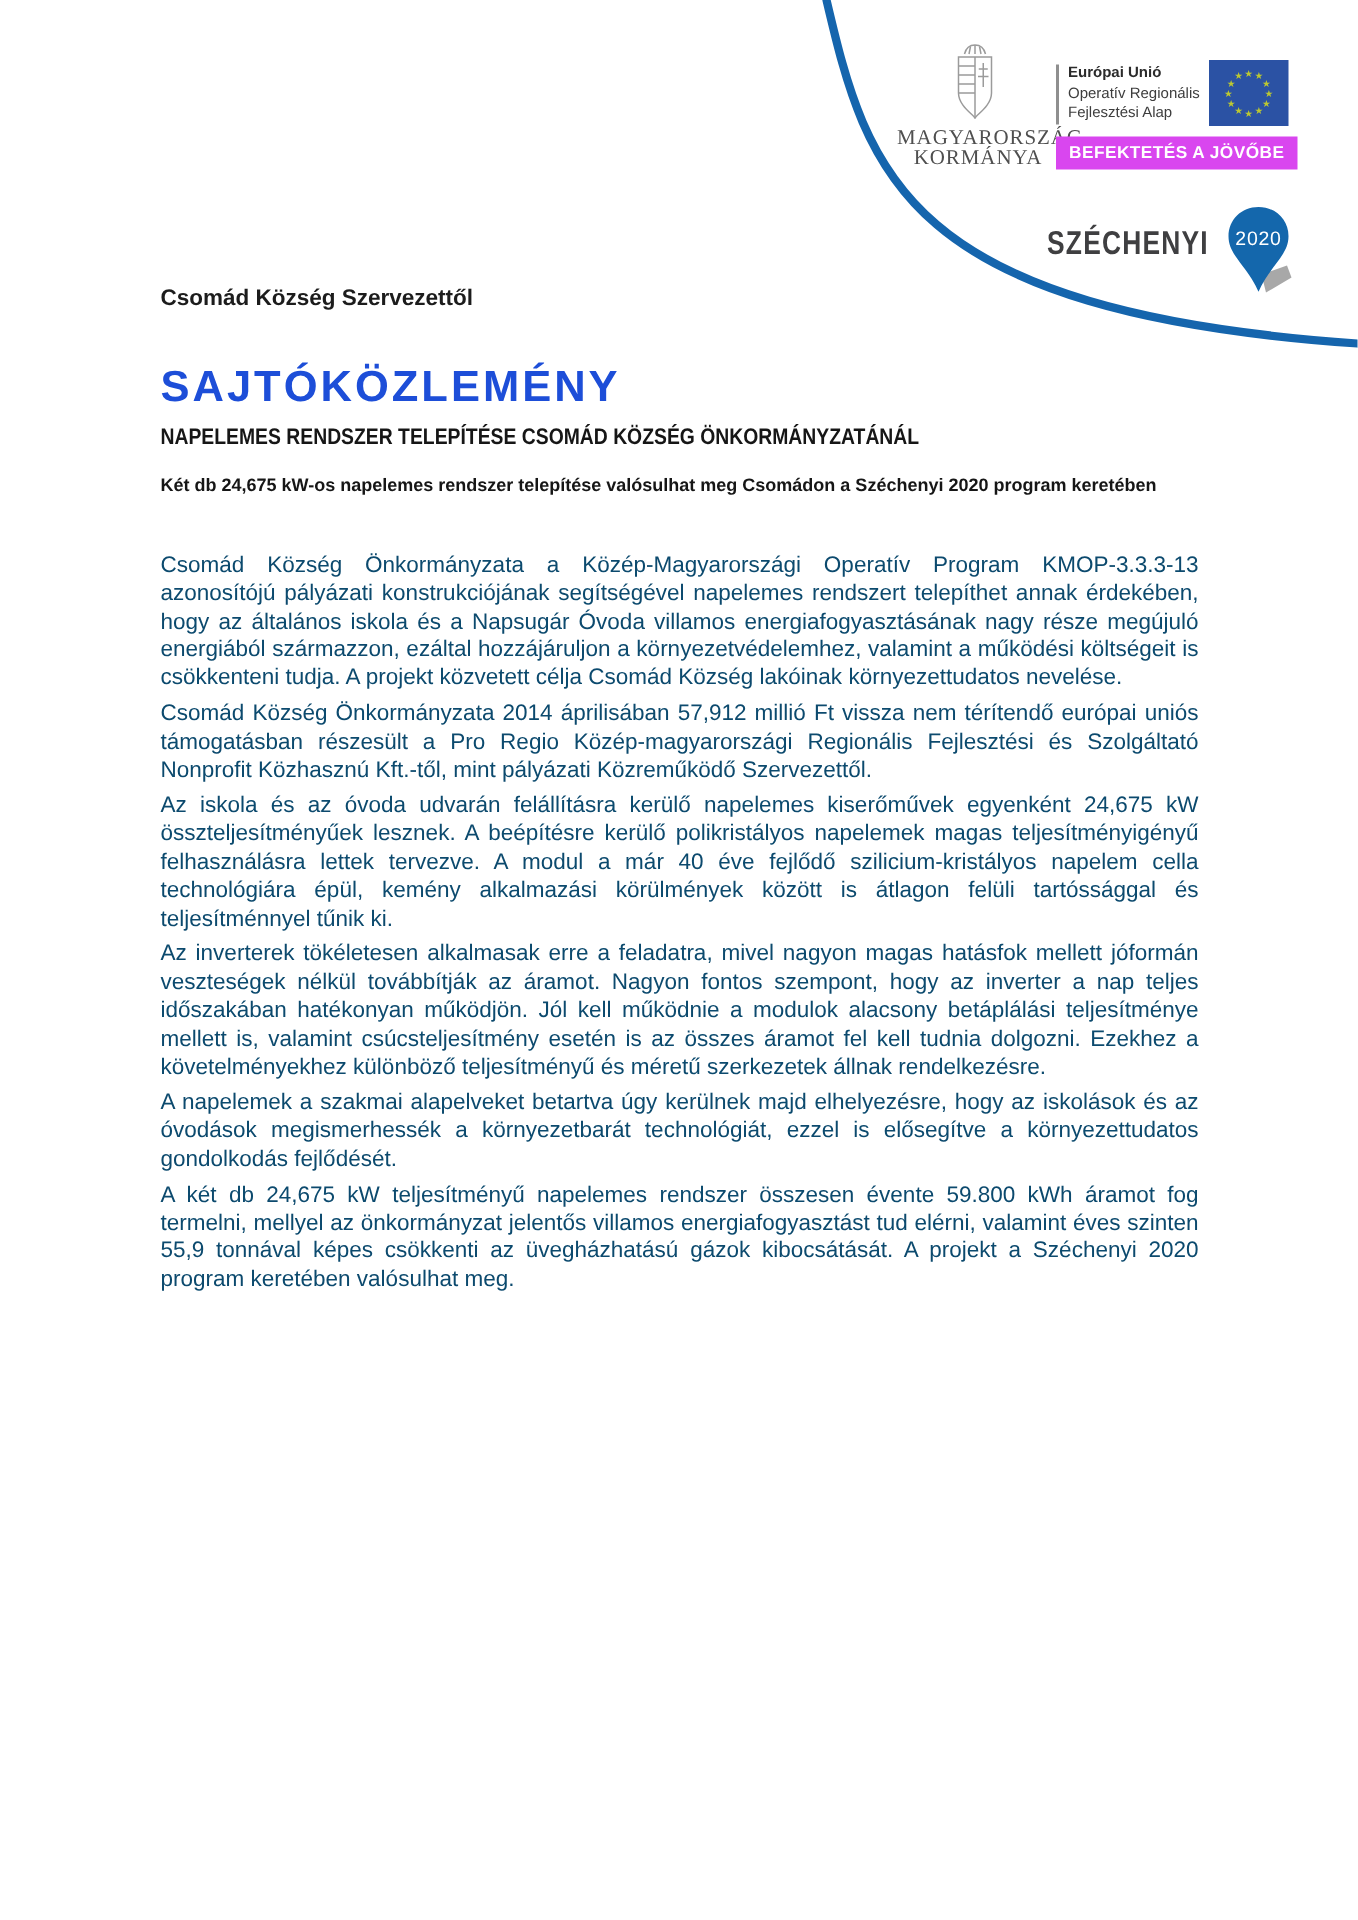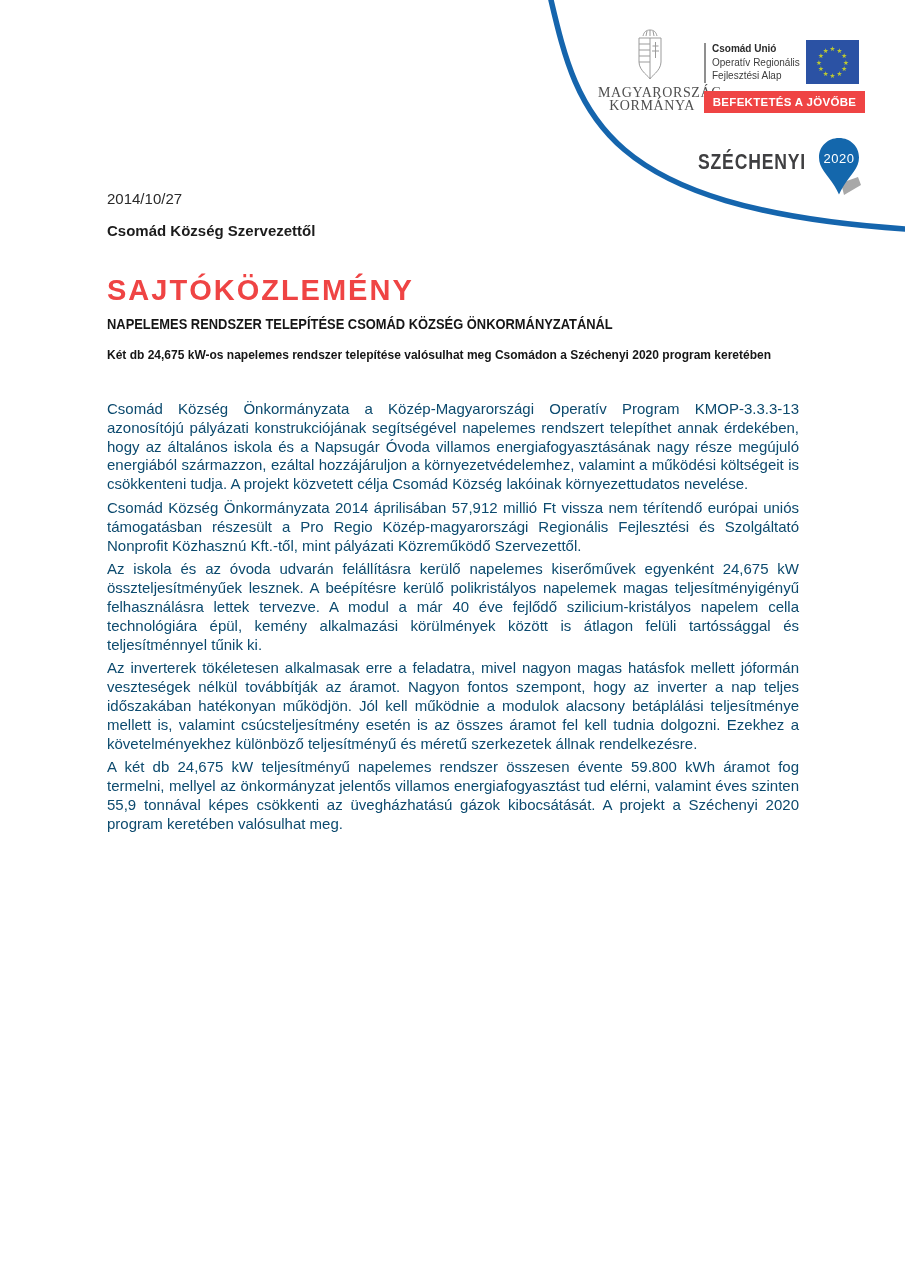--- a/index.html
+++ b/index.html
@@ -10,32 +10,32 @@
   
   #arc-svg{left:0;top:0;pointer-events:none;}
   .gov-emblem{left:627px;top:28px;}
   .gov-label{left:598px;top:86px;width:108px;text-align:center;
              font-family:"Liberation Serif","DejaVu Serif",serif;color:#4f4f4f;
              font-size:14px;line-height:13px;letter-spacing:0.6px;}
   .eu-divider{left:704px;top:43px;width:2px;height:40px;background:#8f8f8f;}
   .eu-text{left:712px;top:42px;font-size:10px;line-height:13.5px;color:#3d3d3d;}
   .eu-text .t1{font-weight:bold;color:#2b2b2b;}
   .eu-flag{left:806px;top:40px;width:53px;height:44px;background:#2b52a4;}
-  .invest-banner{left:704px;top:91px;width:161px;height:22px;background:#ef4444;
+  .invest-banner{left:704px;top:91px;width:161px;height:22px;background:#d946ef;
                  color:#ffffff;font-weight:bold;font-size:11.5px;letter-spacing:0.3px;
                  display:flex;align-items:center;justify-content:center;white-space:nowrap;}
   .szech-name{left:698px;top:149px;font-weight:bold;font-size:22px;color:#3f3f41;
               letter-spacing:1px;transform:scaleX(0.8);transform-origin:0 0;white-space:nowrap;}
   .szech-pin{left:817px;top:137px;}
 
   
   .doc{left:107px;top:190px;width:692px;}
   .date{font-size:15px;color:#2a2a2a;margin-bottom:15px;}
   .org{font-size:15px;font-weight:bold;color:#1c1c1c;margin-bottom:36px;}
-  .title{font-size:29px;font-weight:bold;color:#ef4444;letter-spacing:2px;
+  .title{font-size:29px;font-weight:bold;color:#1d4ed8;letter-spacing:2px;
          line-height:30px;margin-bottom:10px;}
   .headline{font-size:15px;font-weight:bold;color:#161616;white-space:nowrap;
             transform:scaleX(0.86);transform-origin:0 0;margin-bottom:13px;}
   .lede{font-size:12px;font-weight:bold;text-align:justify;line-height:20px;
         margin-bottom:35px;color:#161616;}
   .doc p{font-size:15px;line-height:18.8px;text-align:justify;margin:0 0 5px 0;color:#0c4a6e;}
 </style>
 </head>
 <body>
 
@@ -53,21 +53,21 @@
     <path d="M28.5,14 v16 M25.5,18 h6 M25,23 h7"></path>
   </g>
 </svg>
 <div class="abs gov-label">
   <div>MAGYARORSZÁG</div>
   <div>KORMÁNYA</div>
 </div>
 
 <div class="abs eu-divider"></div>
 <div class="abs eu-text">
-  <div class="t1">Csomád Unió</div>
+  <div class="t1">Európai Unió</div>
   <div>Operatív Regionális</div>
   <div>Fejlesztési Alap</div>
 </div>
 
 <div class="abs eu-flag">
   <svg width="53" height="44" viewBox="0 0 53 44">
     <g fill="#bcc832" font-size="6.5" text-anchor="middle" font-family="DejaVu Sans, sans-serif">
       <text x="26.5" y="11">★</text>
         <text x="33.3" y="12.8">★</text>
       <text x="38.2" y="17.8">★</text>
@@ -88,23 +88,23 @@
 
 <div class="abs szech-name">SZÉCHENYI</div>
 <svg class="abs szech-pin" width="46" height="66" viewBox="0 0 46 66">
   <polygon points="24,46 41,40 44,48 27,58" fill="#a8a8a8"></polygon>
   <path d="M22,1 C33.5,1 42,9.5 42,20.5 C42,31 34,37 26.5,49 C24.8,51.7 23.3,54.5 22,57.5
            C20.7,54.5 19.2,51.7 17.5,49 C10,37 2,31 2,20.5 C2,9.5 10.5,1 22,1 Z" fill="#1467ac"></path>
   <text x="22" y="26" text-anchor="middle" fill="#ffffff" font-size="13" letter-spacing="0.5" font-family="Liberation Sans, sans-serif">2020</text>
 </svg>
 
 <div class="abs doc">
-  <div class="date">2014/10/27</div>
   <div class="org">Csomád Község Szervezettől</div>
   <div class="title">SAJTÓKÖZLEMÉNY</div>
   <div class="headline">NAPELEMES RENDSZER TELEPÍTÉSE CSOMÁD KÖZSÉG ÖNKORMÁNYZATÁNÁL</div>
   <div class="lede">Két db 24,675 kW-os napelemes rendszer telepítése valósulhat meg Csomádon a Széchenyi 2020 program keretében</div>
   <p>Csomád Község Önkormányzata a Közép-Magyarországi Operatív Program KMOP-3.3.3-13 azonosítójú pályázati konstrukciójának segítségével napelemes rendszert telepíthet annak érdekében, hogy az általános iskola és a Napsugár Óvoda villamos energiafogyasztásának nagy része megújuló energiából származzon, ezáltal hozzájáruljon a környezetvédelemhez, valamint a működési költségeit is csökkenteni tudja. A projekt közvetett célja Csomád Község lakóinak környezettudatos nevelése.</p>
   <p>Csomád Község Önkormányzata 2014 áprilisában 57,912 millió Ft vissza nem térítendő európai uniós támogatásban részesült a Pro Regio Közép-magyarországi Regionális Fejlesztési és Szolgáltató Nonprofit Közhasznú Kft.-től, mint pályázati Közreműködő Szervezettől.</p>
   <p>Az iskola és az óvoda udvarán felállításra kerülő napelemes kiserőművek egyenként 24,675 kW összteljesítményűek lesznek. A beépítésre kerülő polikristályos napelemek magas teljesítményigényű felhasználásra lettek tervezve. A modul a már 40 éve fejlődő szilicium-kristályos napelem cella technológiára épül, kemény alkalmazási körülmények között is átlagon felüli tartóssággal és teljesítménnyel tűnik ki.</p>
   <p>Az inverterek tökéletesen alkalmasak erre a feladatra, mivel nagyon magas hatásfok mellett jóformán veszteségek nélkül továbbítják az áramot. Nagyon fontos szempont, hogy az inverter a nap teljes időszakában hatékonyan működjön. Jól kell működnie a modulok alacsony betáplálási teljesítménye mellett is, valamint csúcsteljesítmény esetén is az összes áramot fel kell tudnia dolgozni. Ezekhez a követelményekhez különböző teljesítményű és méretű szerkezetek állnak rendelkezésre.</p>
+  <p>A napelemek a szakmai alapelveket betartva úgy kerülnek majd elhelyezésre, hogy az iskolások és az óvodások megismerhessék a környezetbarát technológiát, ezzel is elősegítve a környezettudatos gondolkodás fejlődését.</p>
   <p>A két db 24,675 kW teljesítményű napelemes rendszer összesen évente 59.800 kWh áramot fog termelni, mellyel az önkormányzat jelentős villamos energiafogyasztást tud elérni, valamint éves szinten 55,9 tonnával képes csökkenti az üvegházhatású gázok kibocsátását. A projekt a Széchenyi 2020 program keretében valósulhat meg.</p>
 </div>
 
 </body></html>

